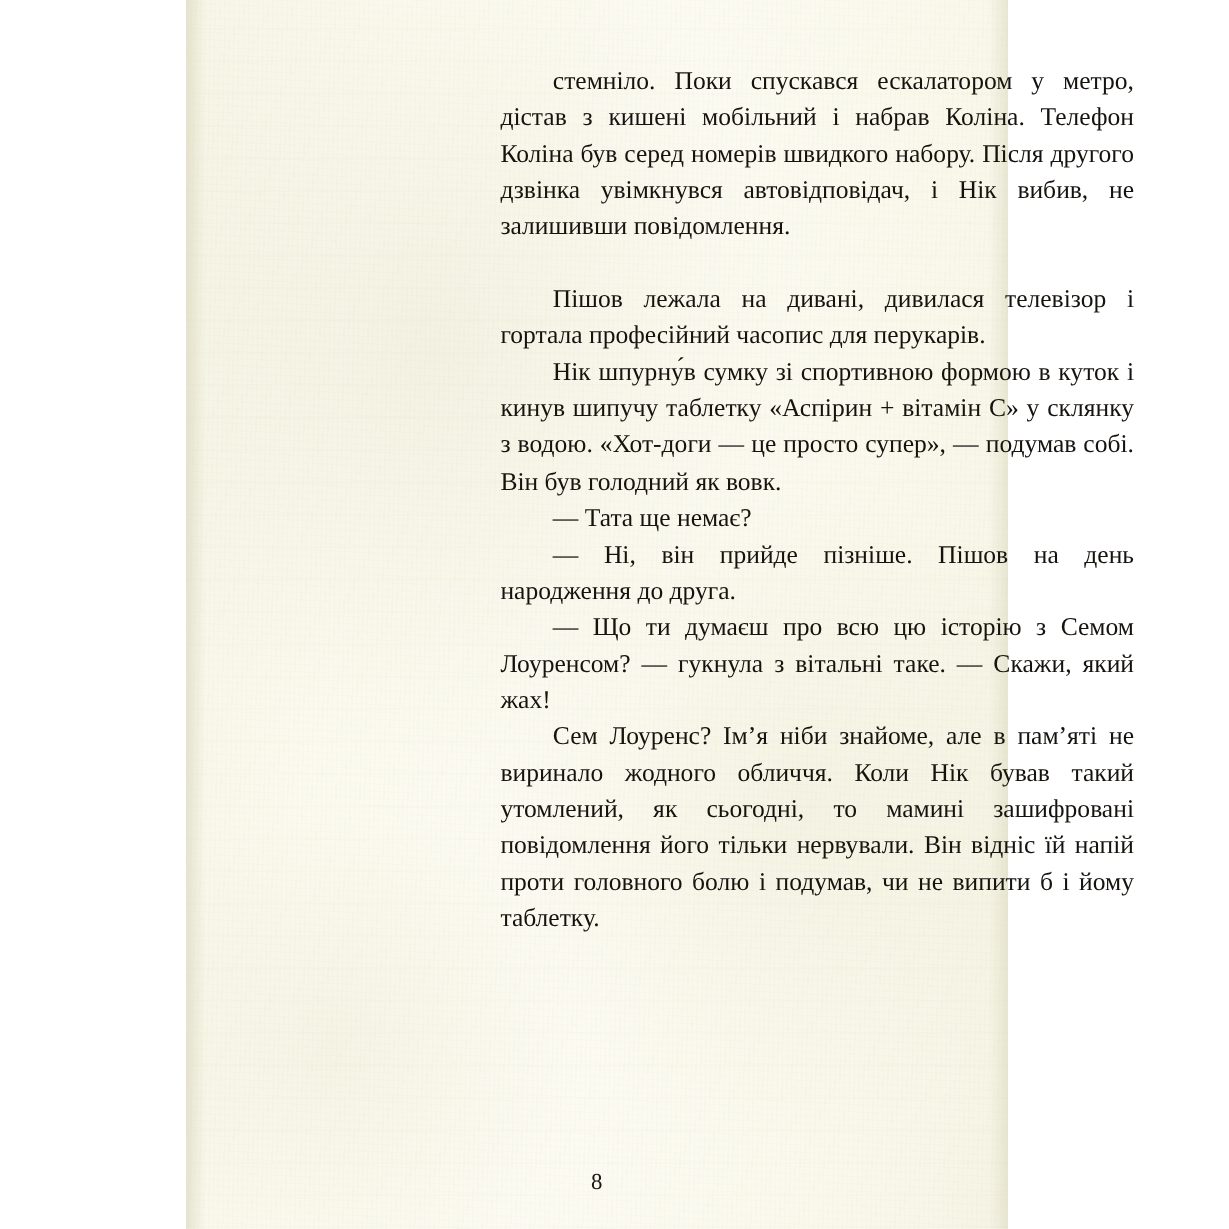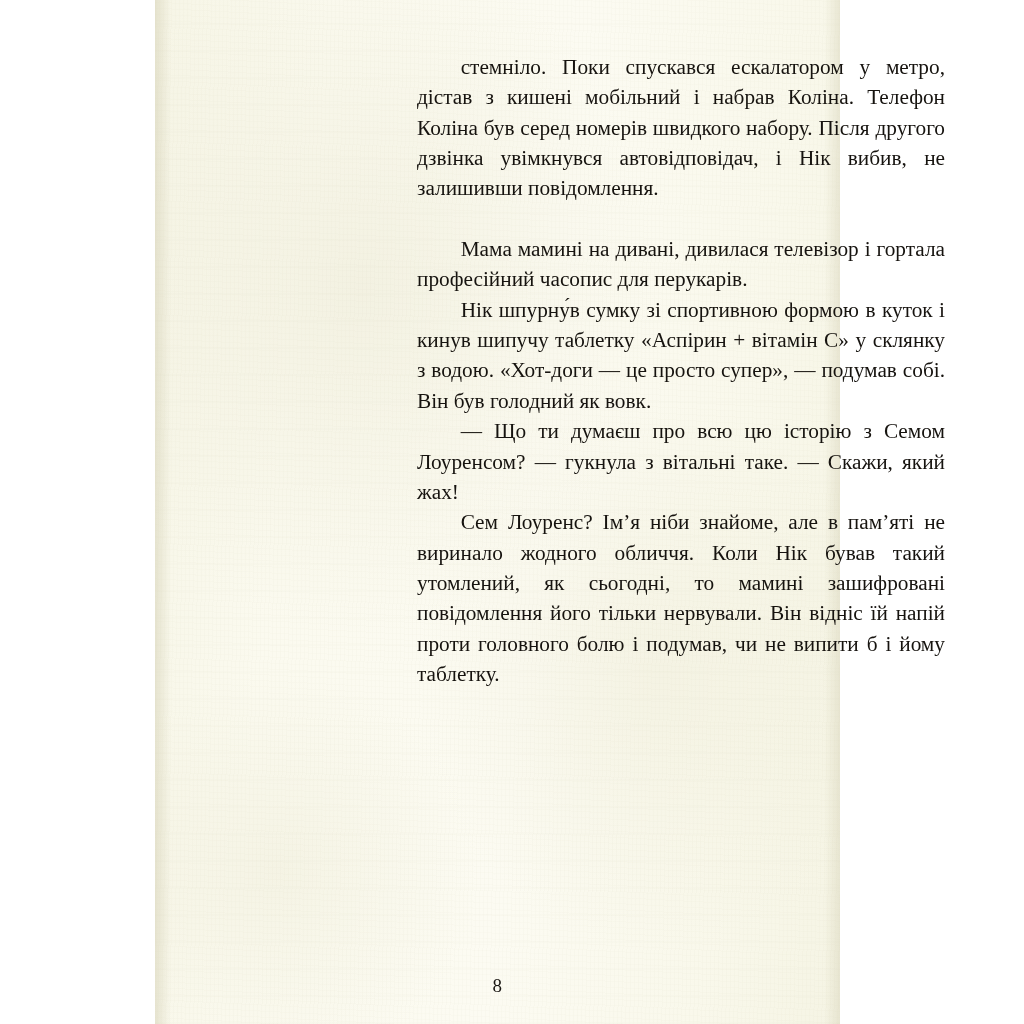--- a/index.html
+++ b/index.html
@@ -89,20 +89,22 @@
 </head>
 <body>
 
 <div id="page-sheet">
   <div id="paper-grain"></div>
   <div id="edge-left"></div>
   <div id="edge-right"></div>
 
   <div id="text-block">
     <p>стемніло. Поки спускався ескалатором у метро, дістав з кишені мобільний і набрав Коліна. Телефон Коліна був серед номерів швидкого набору. Після другого дзвінка увімкнувся автовідповідач, і Нік вибив, не залишивши повідомлення.</p>
-    <p class="para-gap">Мама мамині на дивані, дивилася телевізор і гортала професійний часопис для перукарів.</p>
+    <p class="para-gap">Пішов лежала на дивані, дивилася телевізор і гортала професійний часопис для перукарів.</p>
     <p>Нік шпурну́в сумку зі спортивною формою в куток і кинув шипучу таблетку «Аспірин + вітамін С» у склянку з водою. «Хот-доги — це просто супер», — подумав собі. Він був голодний як вовк.</p>
+    <p>— Тата ще немає?</p>
+    <p>— Ні, він прийде пізніше. Пішов на день народження до друга.</p>
     <p>— Що ти думаєш про всю цю історію з Семом Лоуренсом? — гукнула з вітальні таке. — Скажи, який жах!</p>
     <p>Сем Лоуренс? Ім’я ніби знайоме, але в пам’яті не виринало жодного обличчя. Коли Нік бував такий утомлений, як сьогодні, то мамині зашифровані повідомлення його тільки нервували. Він відніс їй напій проти головного болю і подумав, чи не випити б і йому таблетку.</p>
   </div>
 
   <div id="folio">8</div>
 </div>
 
 </body></html>

